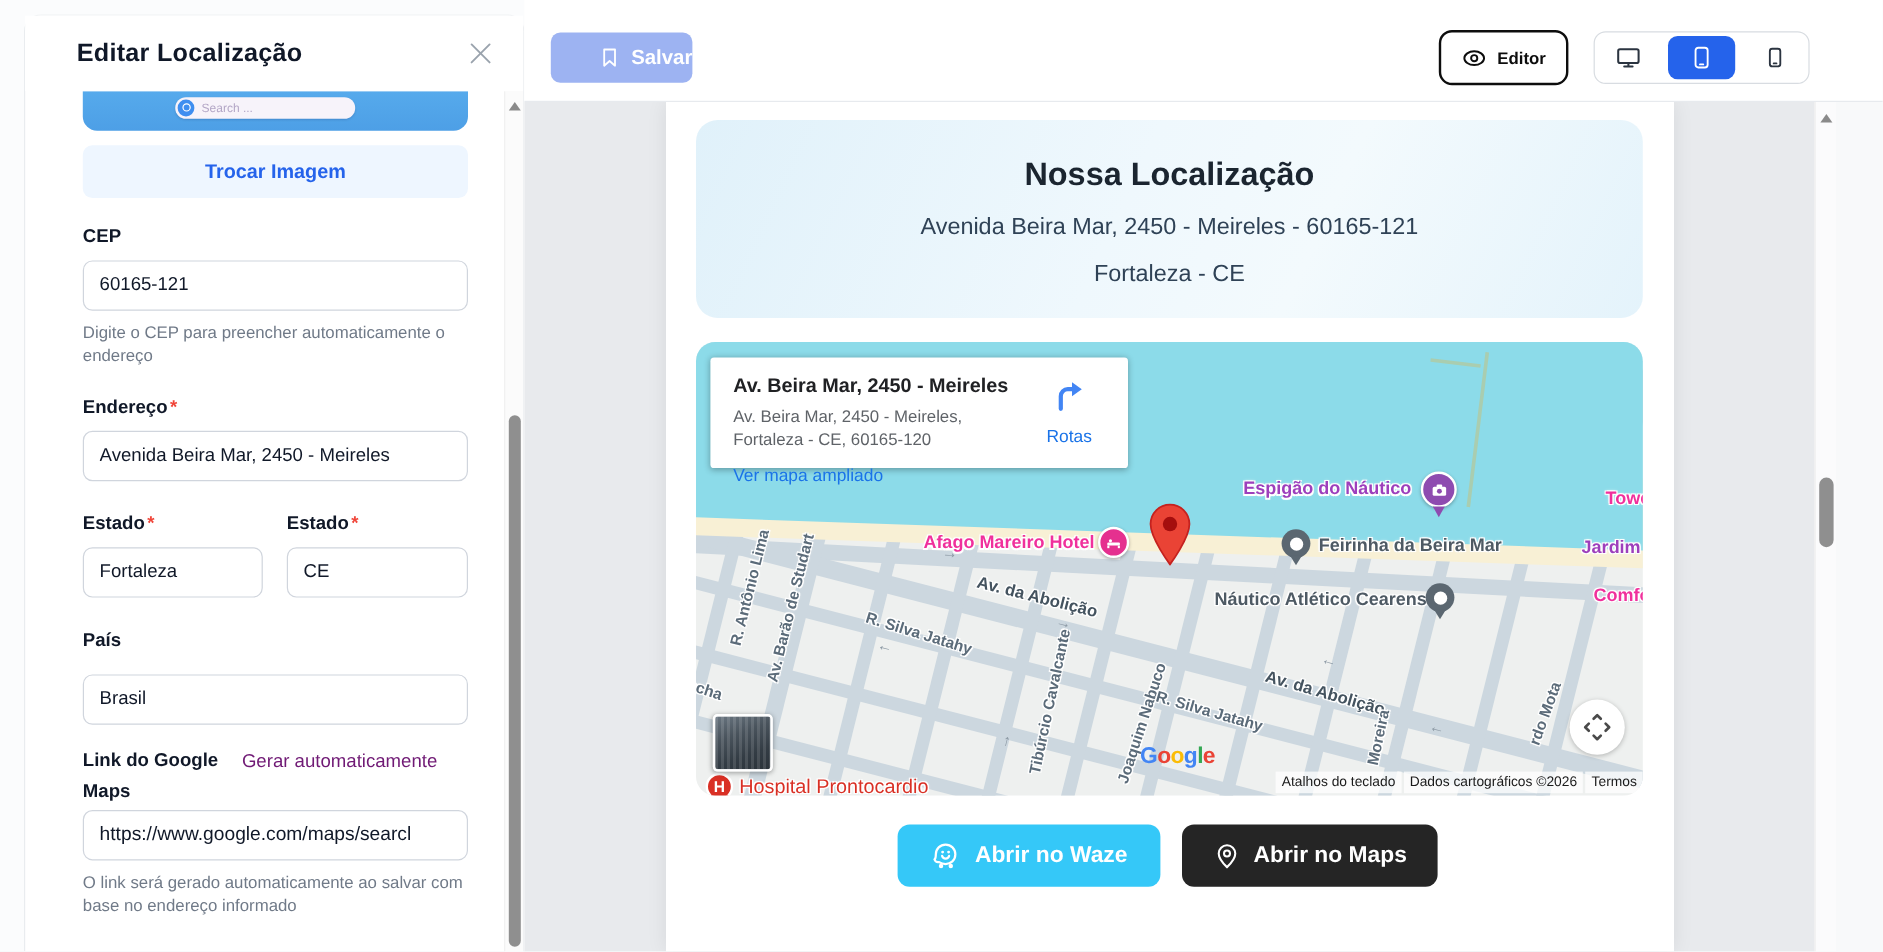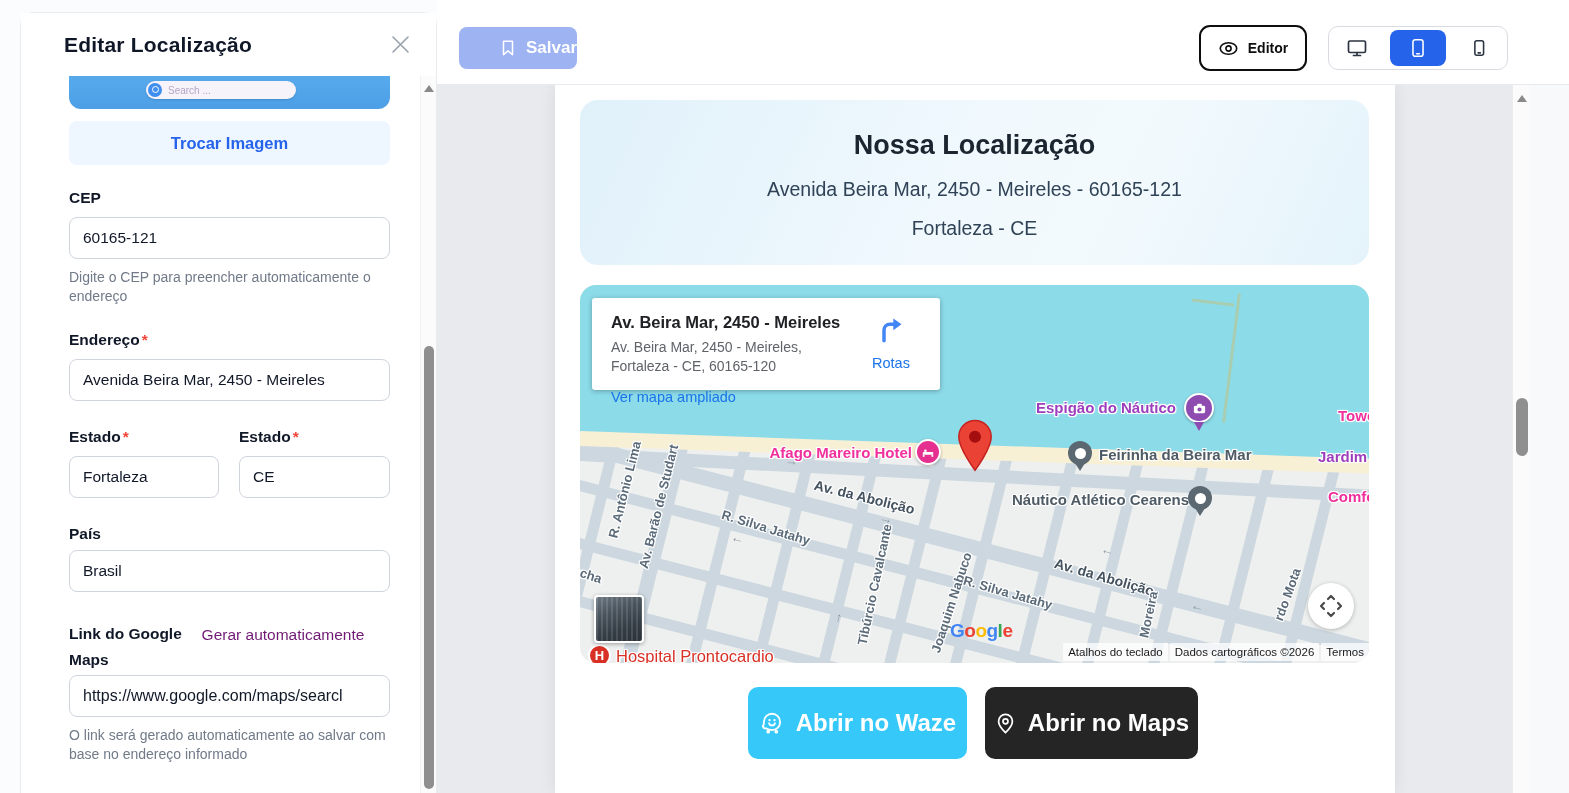--- a/index.html
+++ b/index.html
@@ -96,21 +96,21 @@
          background:linear-gradient(160deg,#6a7681 0%,#49535c 35%,#333c44 70%,#2b333a 100%); box-shadow:0 1px 4px rgba(0,0,0,.35); cursor:pointer; }
   .sat::after { content:""; position:absolute; inset:0; background:repeating-linear-gradient(90deg,rgba(255,255,255,.12) 0 2px,transparent 2px 5px); }
   .glogo { position:absolute; left:370px; top:335px; z-index:8; font-size:19px; font-weight:700; letter-spacing:-.5px; }
   .glogo span:nth-child(1){color:#4285F4}.glogo span:nth-child(2){color:#EA4335}.glogo span:nth-child(3){color:#FBBC05}
   .glogo span:nth-child(4){color:#4285F4}.glogo span:nth-child(5){color:#34A853}.glogo span:nth-child(6){color:#EA4335}
   .attrib { position:absolute; right:0; top:358px; z-index:8; display:flex; gap:2px; }
   .attrib span { background:rgba(255,255,255,.75); font-size:11.5px; color:#1a1a1a; padding:3px 5px; white-space:nowrap; }
   .pan { position:absolute; left:728px; top:298px; width:46px; height:46px; border-radius:50%; background:#fff; z-index:8;
          box-shadow:0 1px 4px rgba(0,0,0,.25); display:flex; align-items:center; justify-content:center; cursor:pointer; }
 
-  .act-btn { position:absolute; top:602px; height:72px; border-radius:10px; border:none; color:#fff; font-size:24px;
+  .act-btn { position:absolute; top:602px; height:52px; border-radius:10px; border:none; color:#fff; font-size:19px;
              font-weight:700; display:flex; align-items:center; justify-content:center; gap:11px; cursor:pointer; }
   .btn-waze { left:193px; width:219px; background:#35c8f8; }
   .btn-gmaps { left:430px; width:213px; background:#252525; }
 
   
   .main-track { position:absolute; left:1512px; top:85px; width:18px; bottom:0; background:#fbfbfc; border-left:1px solid #ececec; z-index:15; }
   .main-up { position:absolute; left:4px; top:10px; width:0; height:0; border-left:5px solid transparent;
              border-right:5px solid transparent; border-bottom:7px solid #8a8a8a; }
   .main-thumb { position:absolute; left:3px; width:12px; top:313px; height:58px; background:#8f8f8f; border-radius:6px; }
   .right-strip { position:absolute; left:1530px; top:85px; right:0; bottom:0; background:#f8f9fa; z-index:14; }
@@ -149,21 +149,21 @@
   <div class="f-label" style="top:415px;">
     <span>Estado</span><span class="req">*</span>
   </div>
   <div class="f-label" style="top:415px; left:218px;">
     <span>Estado</span><span class="req">*</span>
   </div>
   <input class="tb-input" style="top: 443px; width: 150px;" value="Fortaleza">
   <input class="tb-input" style="top: 443px; left: 218px; width: 151px;" value="CE">
 
   <div class="f-label" style="top:512px;">País</div>
-  <input class="tb-input" style="top: 537px;" value="Brasil">
+  <input class="tb-input" style="top: 549px;" value="Brasil">
 
   <div class="f-label" style="top:608px; width:135px; line-height:26px; white-space:normal;">Link do Google Maps</div>
   <div class="gerar">Gerar automaticamente</div>
   <input class="tb-input" style="top: 662px; font-size: 16px;" value="https://www.google.com/maps/searcl">
   <div class="helper" style="top:713px;">O link será gerado automaticamente ao salvar com base no endereço informado</div>
 
   <div class="sb-track">
     <div class="sb-up"></div>
     <div class="sb-thumb"></div>
   </div>

